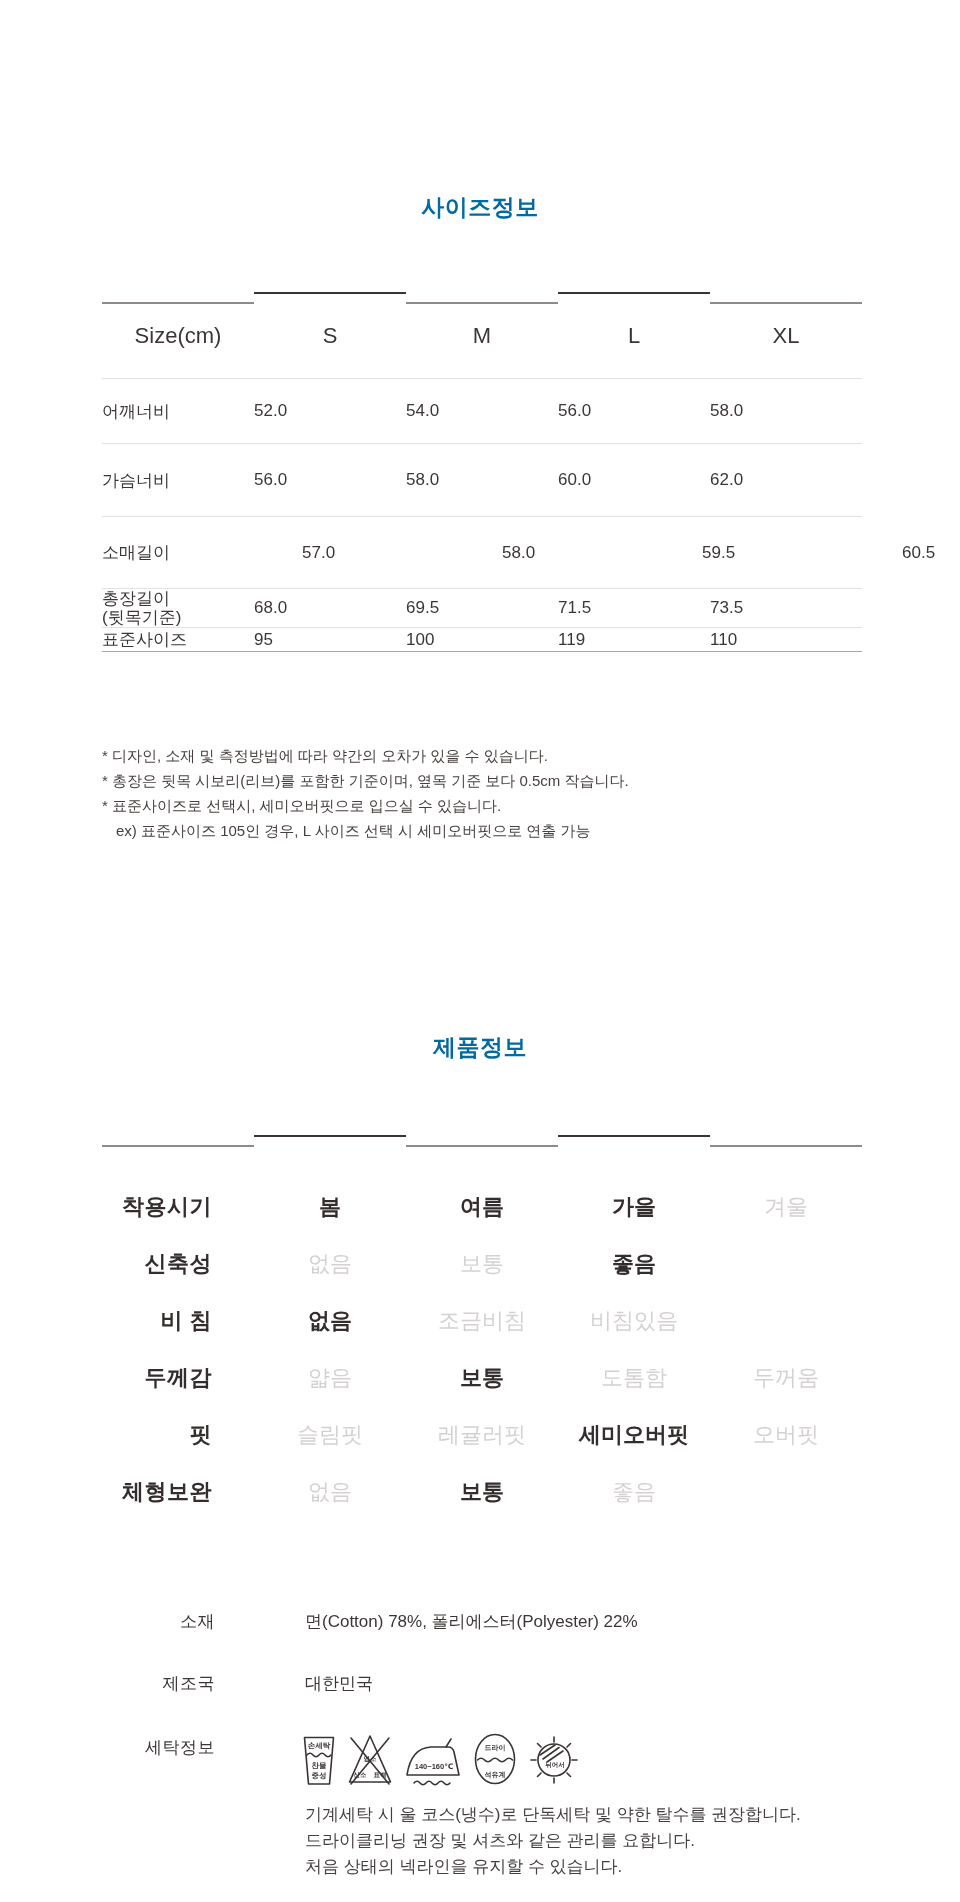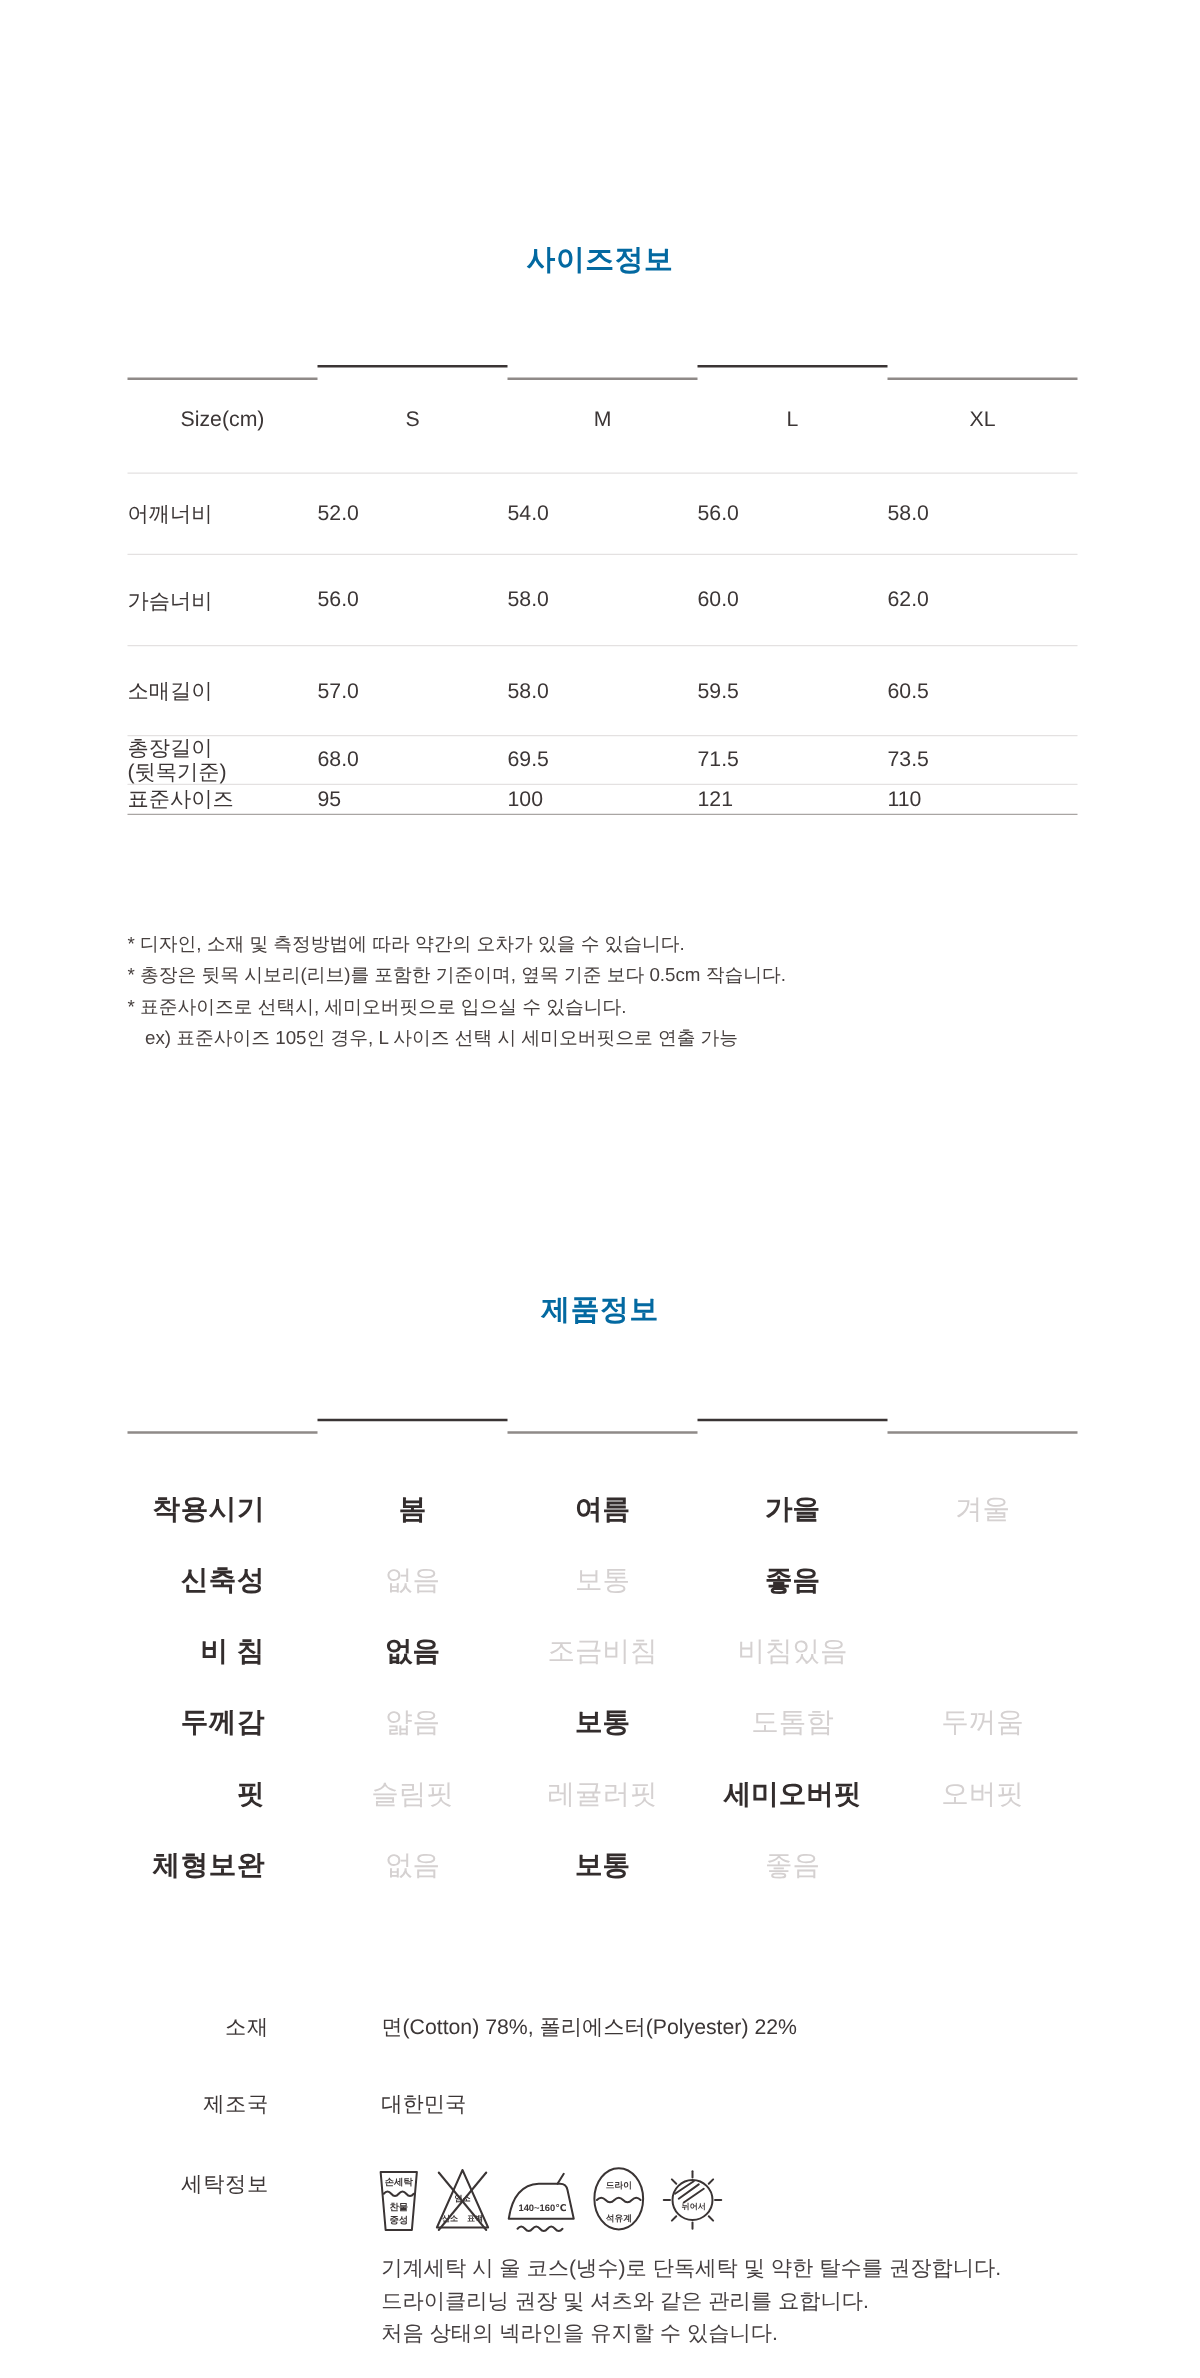--- a/index.html
+++ b/index.html
@@ -20,31 +20,31 @@
   .tline-row { position:absolute; top:0; left:0; width:760px; display:flex; align-items:flex-start; }
   .tline { width:152px; height:2px; }
   .tline.dark { background:#3a3434; }
   .tline.light { background:#8f8a88; margin-top:10px; }
 
   
   #size-table { position:absolute; top:292px; left:102px; width:760px; }
   .thead {
     padding-top:2px; height:86px;
     display:grid; grid-template-columns:repeat(5,152px); align-items:center;
-    text-align:center; font-size:17px; color:#3c3636;
+    text-align:center; font-size:22px; color:#3c3636;
   }
   .srow {
     display:grid; grid-template-columns:repeat(5,152px); align-items:center;
     text-align:left; font-size:17px; border-top:1px solid #e4e1e1;
   }
   .srow:nth-of-type(1) { height:65px; }
   .srow:nth-of-type(2) { height:70px; }
   .srow:nth-of-type(3) { height:65px; }
   .srow:nth-of-type(4) { height:73px; }
-  .srow:nth-of-type(5) { height:72px; }
+  .srow:nth-of-type(5) { height:72px;gap:48px; }
   #size-table .bottom-border { border-top:1px solid #a9a5a3; height:0; }
   .two-line { line-height:19px; }
 
   
   #footnotes { position:absolute; top:743px; left:102px; font-size:15px; color:#47403f; line-height:25px; }
   #footnotes .fn-ex { padding-left:14px; }
 
   
   #prod-table { position:absolute; top:1135px; left:102px; width:760px; }
   #prod-table .rows { margin-top:43px; }
@@ -126,21 +126,21 @@
     </div>
     <div>68.0</div>
     <div>69.5</div>
     <div>71.5</div>
     <div>73.5</div>
   </div>
   <div class="srow">
     <div>표준사이즈</div>
     <div>95</div>
     <div>100</div>
-    <div>121</div>
+    <div>119</div>
     <div>110</div>
   </div>
   <div class="bottom-border"></div>
 </div>
 
 <div id="footnotes">
   <div>* 디자인, 소재 및 측정방법에 따라 약간의 오차가 있을 수 있습니다.</div>
   <div>* 총장은 뒷목 시보리(리브)를 포함한 기준이며, 옆목 기준 보다 0.5cm 작습니다.</div>
   <div>* 표준사이즈로 선택시, 세미오버핏으로 입으실 수 있습니다.</div>
   <div class="fn-ex">ex) 표준사이즈 105인 경우, L 사이즈 선택 시 세미오버핏으로 연출 가능</div>

